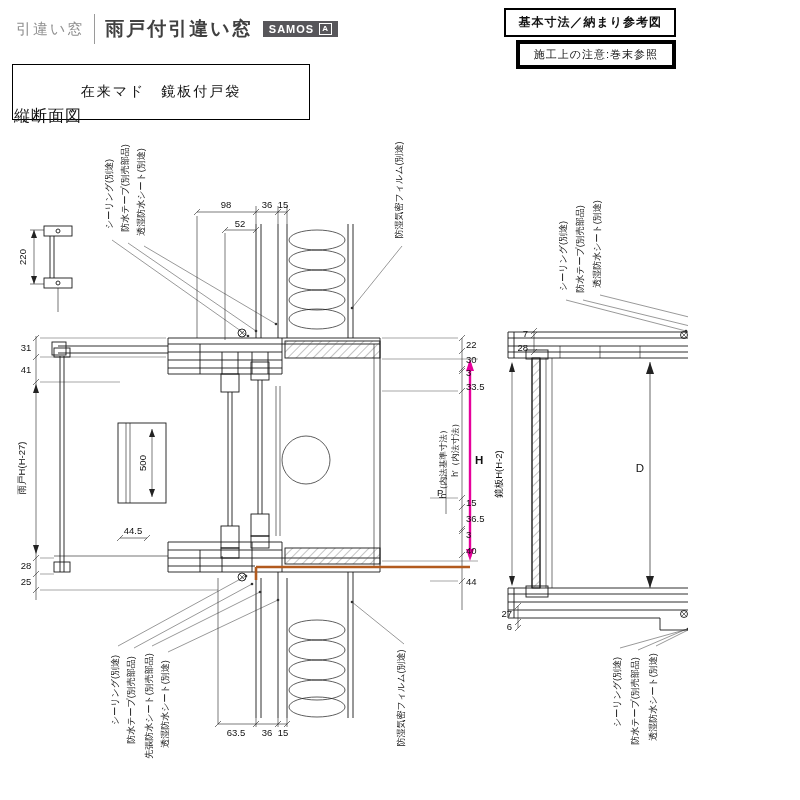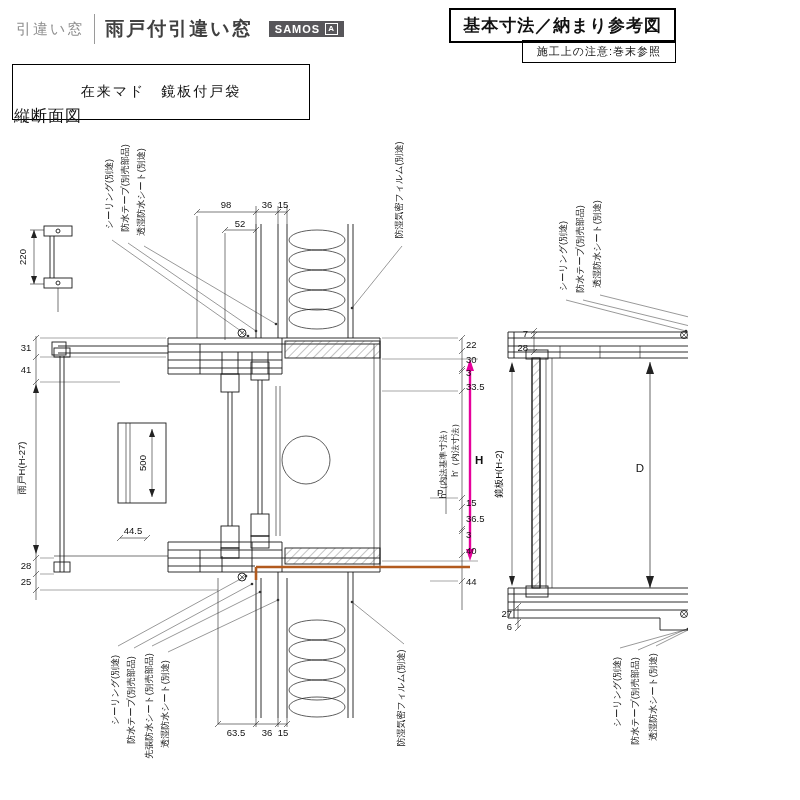--- a/index.html
+++ b/index.html
@@ -3,25 +3,25 @@
 <meta charset="utf-8">
 <style>
   html,body{margin:0;padding:0;background:#fff;}
   .page{position:relative;width:688px;height:800px;background:#fff;overflow:hidden;
         font-family:"Liberation Sans","DejaVu Sans",sans-serif;color:#111;}
   .hdr-left{position:absolute;left:16px;top:14px;display:flex;align-items:center;gap:10px;}
   .cat{font-size:15px;color:#8f8f8f;letter-spacing:2px;}
   .vbar{width:1px;height:30px;background:#9a9a9a;display:inline-block;}
   .title{font-size:19px;font-weight:bold;margin:0;letter-spacing:2px;color:#404040;}
   .badge{display:inline-flex;align-items:center;background:#57565a;color:#fff;
-         font-size:11px;font-weight:bold;letter-spacing:1px;padding:2px 6px;margin-left:6px;}
+         font-size:11px;font-weight:bold;letter-spacing:1px;padding:2px 6px;}
   .badge-a{border:1px solid #fff;font-size:8px;line-height:10px;padding:0 2px;margin-left:5px;}
   .refbox{position:absolute;right:12px;top:8px;border:2px solid #000;padding:4px 12px;
-          font-size:17px;font-weight:bold;letter-spacing:1px;}
-  .notebox{position:absolute;right:12px;top:40px;border:1px solid #000000;padding:3px 14px;
+          font-size:12px;font-weight:bold;letter-spacing:1px;}
+  .notebox{position:absolute;right:12px;top:40px;border:4px solid #000000;padding:3px 14px;
            font-size:11px;letter-spacing:1px;}
   .subbox{position:absolute;left:12px;top:64px;border:1.5px solid #000;width:296px;
           text-align:center;padding:18px 0;font-size:14px;letter-spacing:2px;}
   .viewlabel{position:absolute;left:14px;top:106px;font-size:16px;letter-spacing:1px;}
   svg{position:absolute;left:0;top:0;}
   svg text{font-family:"Liberation Sans","DejaVu Sans",sans-serif;fill:#111;}
   .dim{font-size:9.5px;}
   .lbl{font-size:9px;}
   .big{font-size:11.5px;}
 </style>

